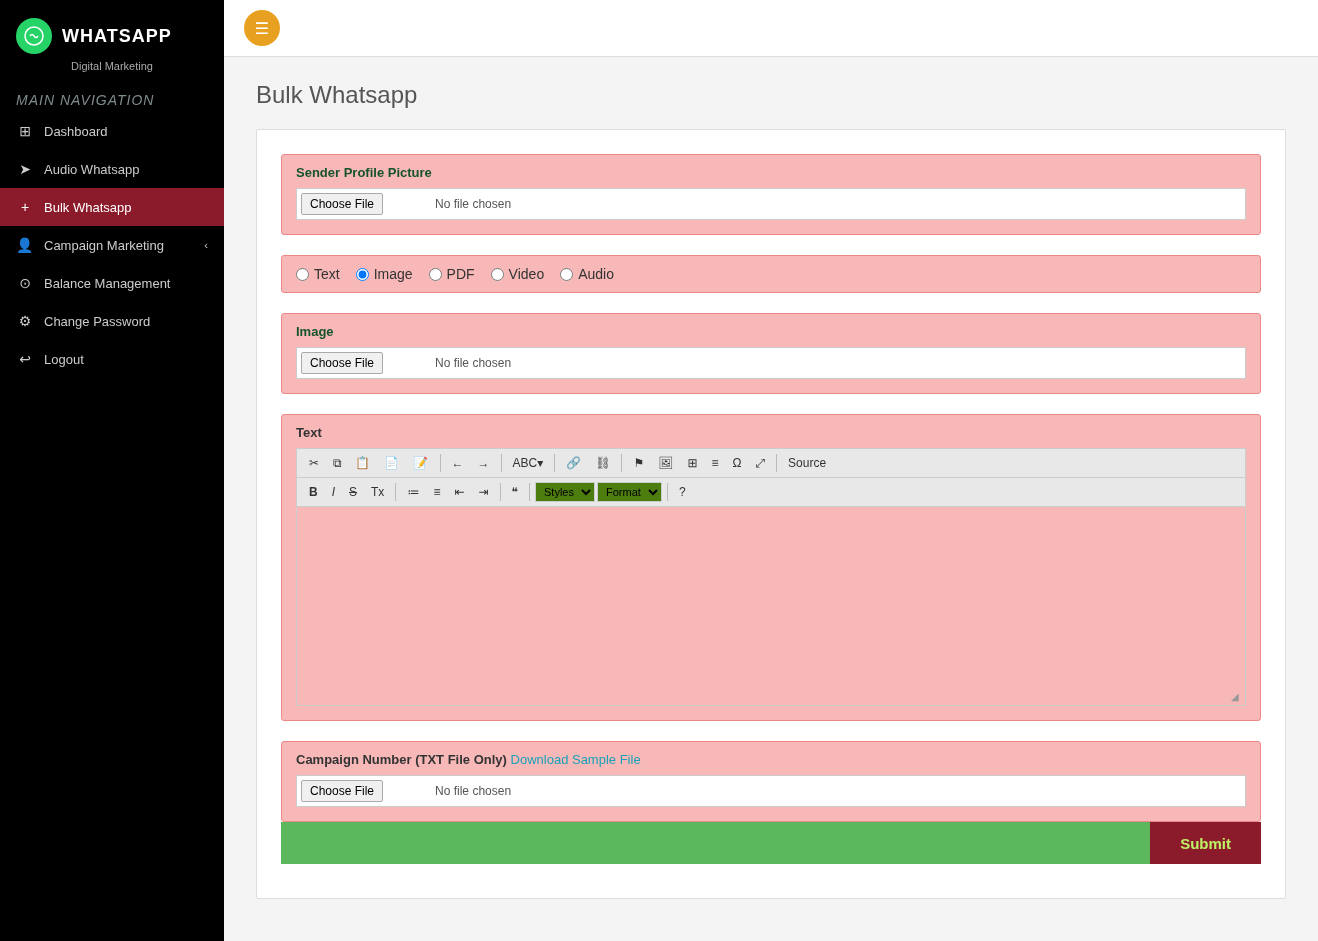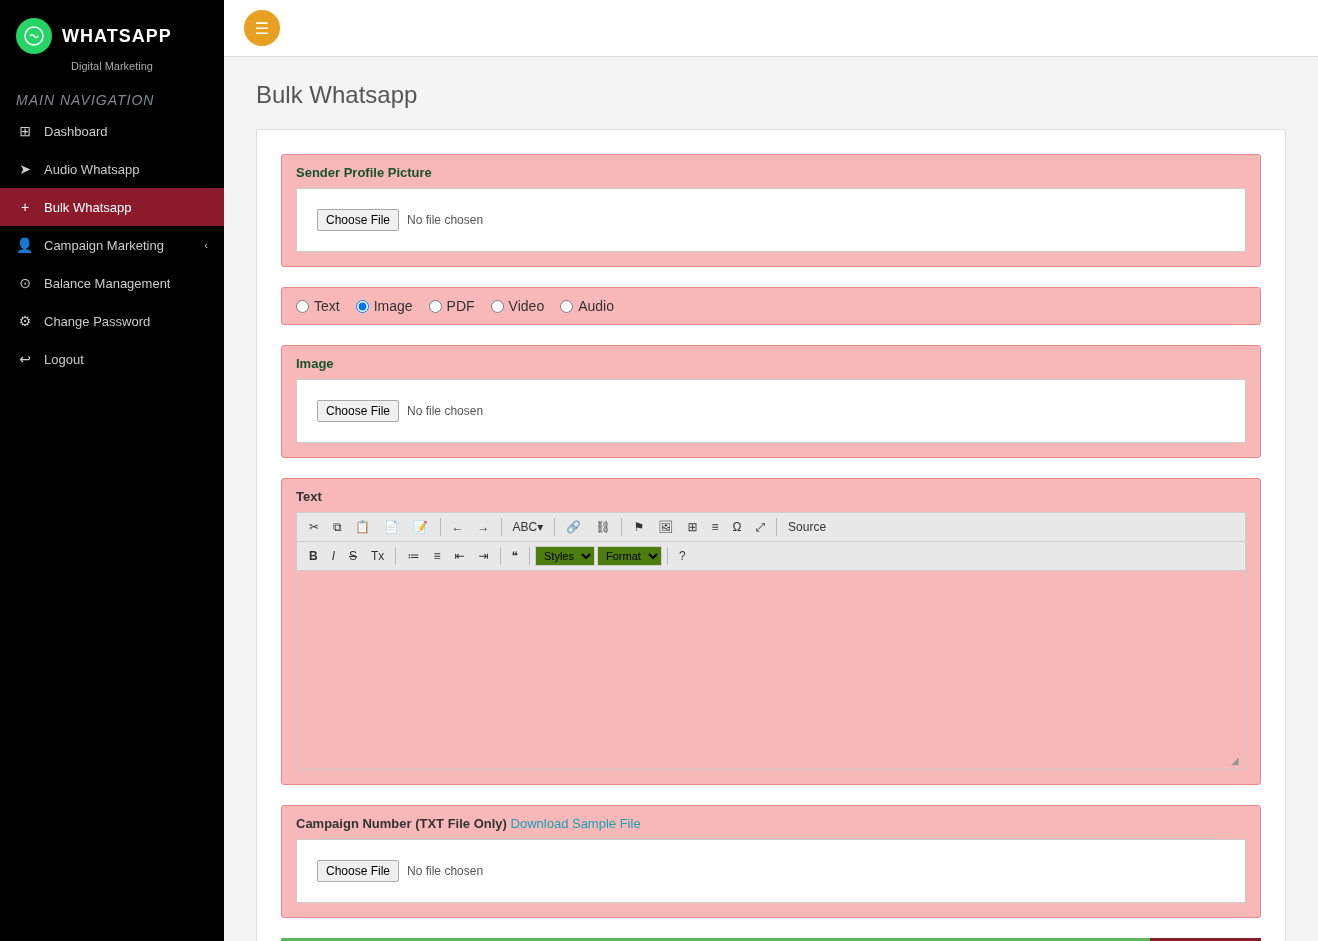--- a/index.html
+++ b/index.html
@@ -112,22 +112,23 @@
       font-size: 13px;
       font-weight: bold;
       color: #14532d;
       margin-bottom: 8px;
     }
     .file-input-row {
       display: flex;
       align-items: center;
       background: #fff;
       border: 1px solid #ccc;
-      padding: 20px;
+      padding: 4px;
       width: 100%;
+      gap: 44px;
     }
     .file-choose-btn {
       background: #f0f0f0;
       border: 1px solid #aaa;
       border-radius: 2px;
       padding: 3px 8px;
       font-size: 12px;
       cursor: pointer;
       white-space: nowrap;
     }
@@ -214,21 +215,20 @@
       color: #999;
       font-size: 10px;
     }
 
     
     .campaign-section {
       background: #f8b8b8;
       border: 1px solid #e88;
       border-radius: 3px;
       padding: 10px 14px 14px;
-      margin-bottom: 20px;
     }
     .campaign-label {
       font-size: 13px;
       font-weight: bold;
       color: #333;
       margin-bottom: 8px;
     }
     .download-link {
       color: #17a2b8;
       text-decoration: none;

